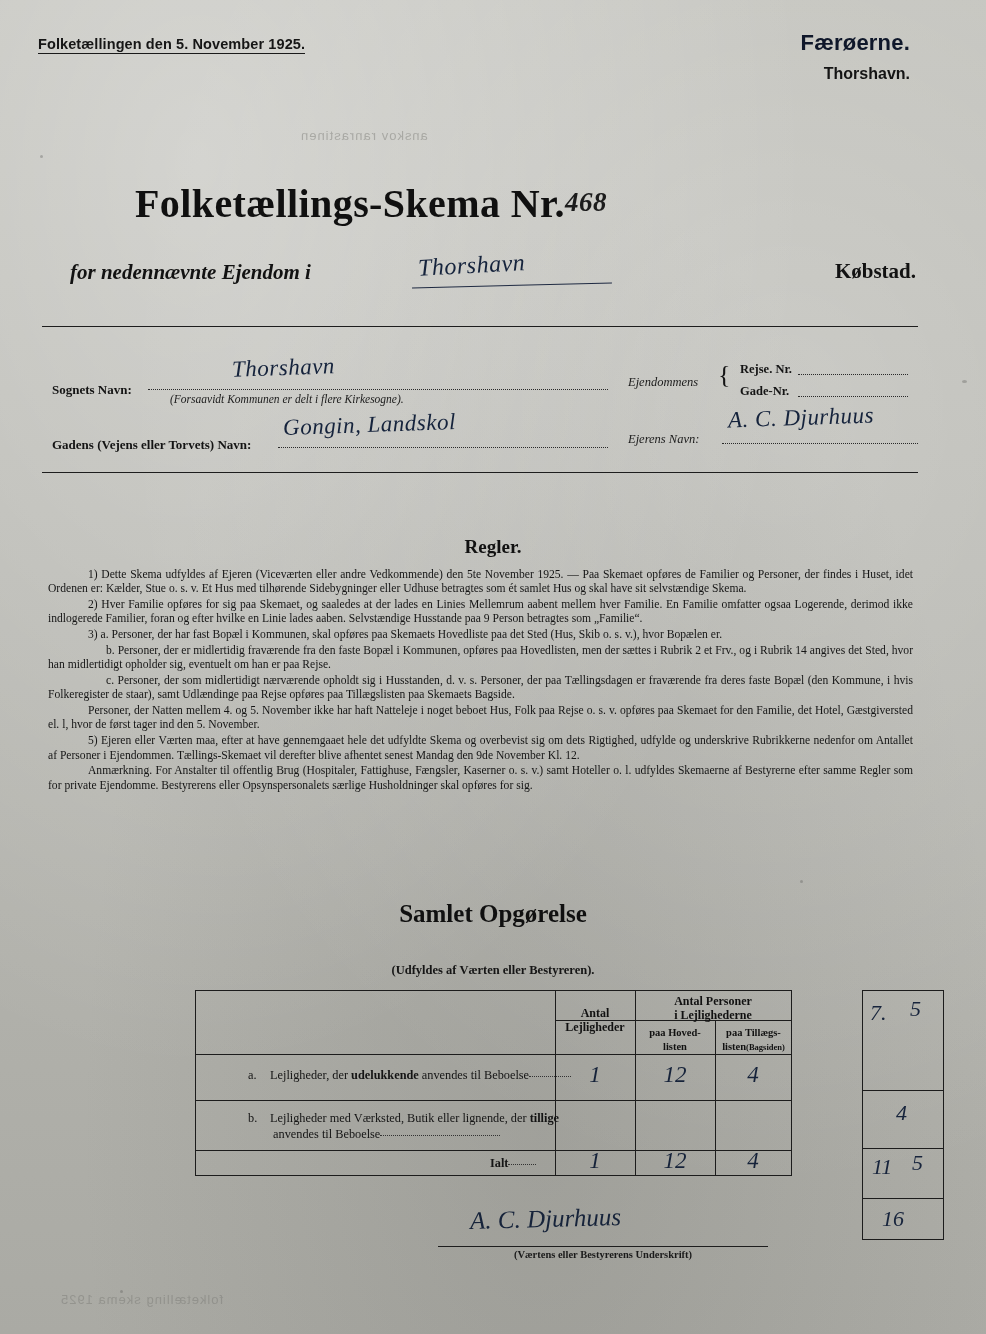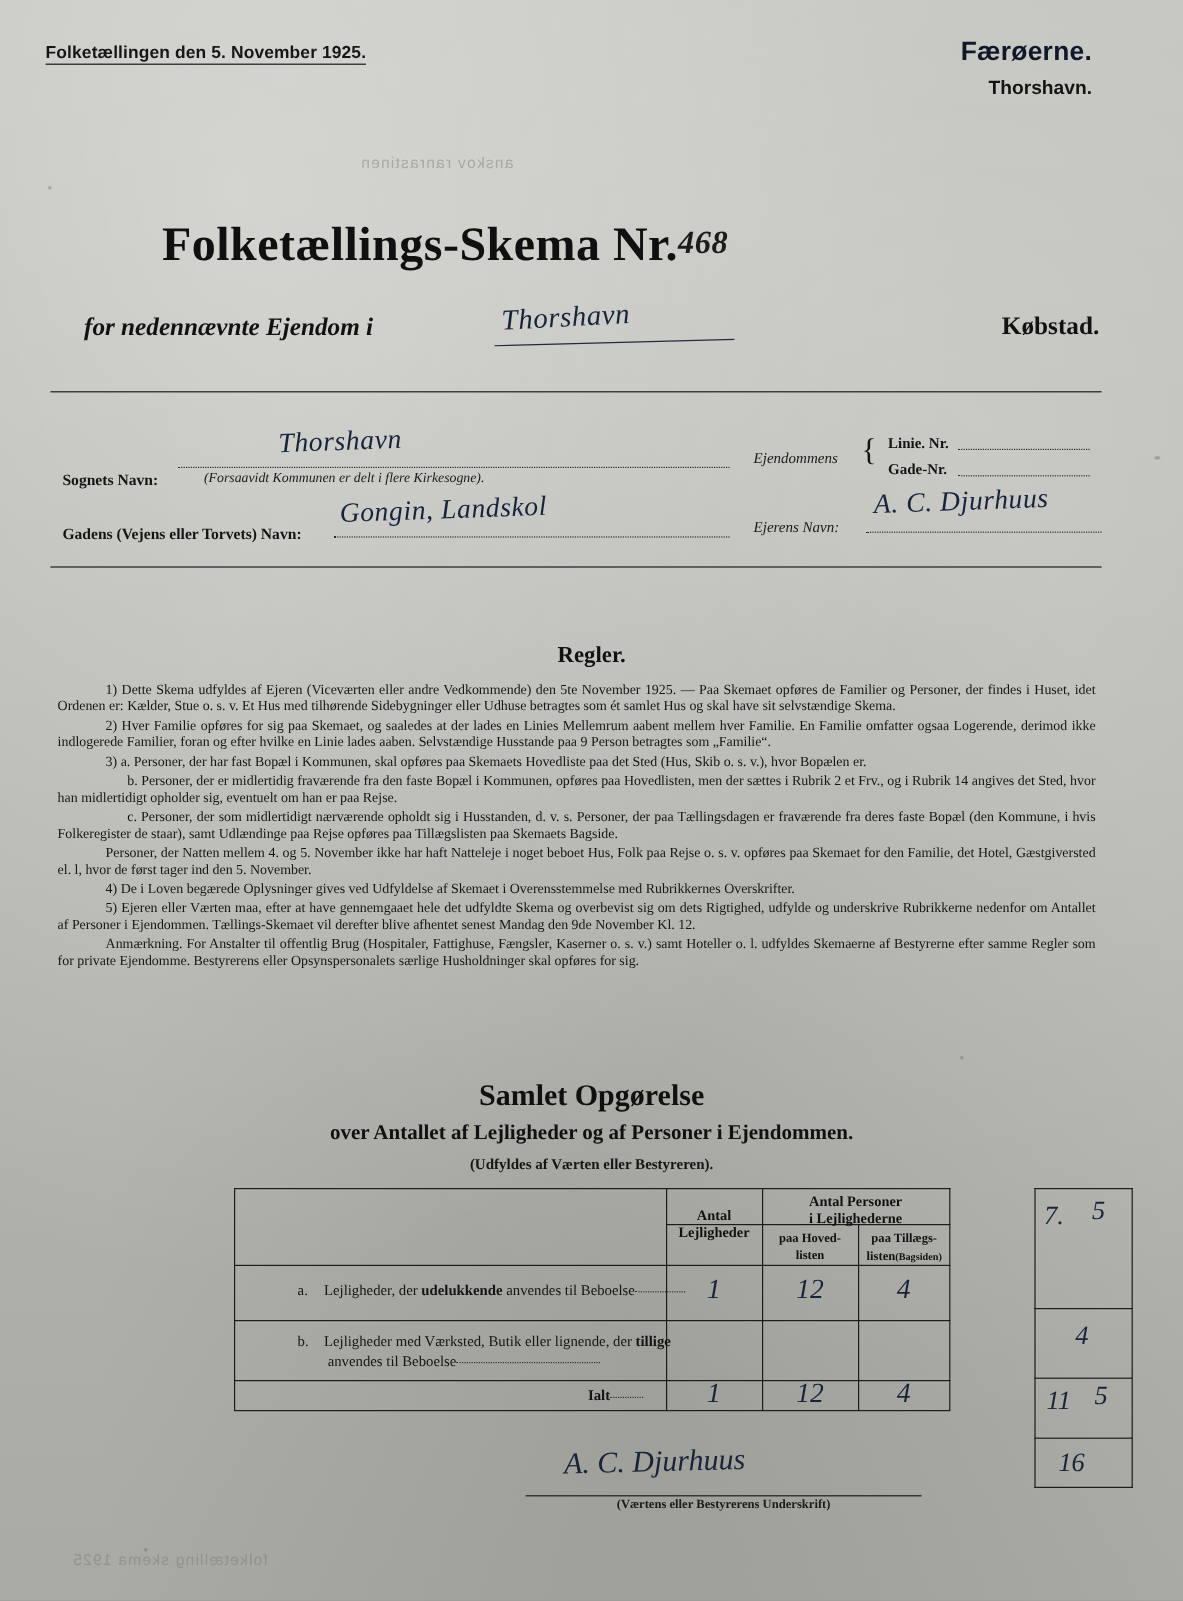--- a/index.html
+++ b/index.html
@@ -344,57 +344,55 @@
   <div class="title">
     <span>Folketællings-Skema Nr.</span><span class="num hand">468</span>
   </div>
   <div class="subtitle">for nedennævnte Ejendom i</div>
   <div class="hw-place hand">Thorshavn</div>
   <div class="hw-underline"></div>
   <div class="kobstad">Købstad.</div>
 
   <div class="rule" style="left:42px;top:326px;width:876px;"></div>
 
-  <div class="lbl" style="left:52px;top:392px;">Sognets Navn:</div>
+  <div class="lbl" style="left:52px;top:382px;">Sognets Navn:</div>
   <div class="hand" style="position:absolute;left:232px;top:355px;font-size:23px;transform:rotate(-2deg);">Thorshavn</div>
   <div class="dots" style="left:148px;top:389px;width:460px;"></div>
   <div class="lbl-i" style="left:170px;top:393px;">(Forsaavidt Kommunen er delt i flere Kirkesogne).</div>
 
   <div class="lbl" style="left:52px;top:437px;">Gadens (Vejens eller Torvets) Navn:</div>
   <div class="hand" style="position:absolute;left:283px;top:412px;font-size:23px;transform:rotate(-2deg);">Gongin, Landskol</div>
   <div class="dots" style="left:278px;top:447px;width:330px;"></div>
 
   <div class="lbl-i" style="left:628px;top:375px;font-style:italic;font-size:12.5px;">Ejendommens</div>
   <div style="position:absolute;left:718px;top:360px;font-family:'Liberation Serif',serif;font-size:26px;color:#141414;">{</div>
-  <div class="lbl" style="left:740px;top:362px;font-size:12.5px;">Linie. Nr.</div>
+  <div class="lbl" style="left:740px;top:362px;font-size:12.5px;">Rejse. Nr.</div>
   <div class="dots" style="left:798px;top:374px;width:110px;"></div>
   <div class="lbl" style="left:740px;top:384px;font-size:12.5px;">Gade-Nr.</div>
   <div class="dots" style="left:798px;top:396px;width:110px;"></div>
 
   <div class="lbl-i" style="left:628px;top:432px;font-style:italic;font-size:12.5px;">Ejerens Navn:</div>
   <div class="hand" style="position:absolute;left:728px;top:405px;font-size:23px;transform:rotate(-2deg);">A. C. Djurhuus</div>
   <div class="dots" style="left:722px;top:443px;width:196px;"></div>
 
   <div class="rule" style="left:42px;top:472px;width:876px;"></div>
 
   <div class="regler-h">Regler.</div>
   <div class="regler-body">
     <p style="text-indent:40px;">1) Dette Skema udfyldes af Ejeren (Viceværten eller andre Vedkommende) den 5te November 1925. — Paa Skemaet opføres de Familier og Personer, der findes i Huset, idet Ordenen er: Kælder, Stue o. s. v. Et Hus med tilhørende Sidebygninger eller Udhuse betragtes som ét samlet Hus og skal have sit selvstændige Skema.</p>
     <p style="text-indent:40px;">2) Hver Familie opføres for sig paa Skemaet, og saaledes at der lades en Linies Mellemrum aabent mellem hver Familie. En Familie omfatter ogsaa Logerende, derimod ikke indlogerede Familier, foran og efter hvilke en Linie lades aaben. Selvstændige Husstande paa 9 Person betragtes som „Familie“.</p>
     <p style="text-indent:40px;">3) a. Personer, der har fast Bopæl i Kommunen, skal opføres paa Skemaets Hovedliste paa det Sted (Hus, Skib o. s. v.), hvor Bopælen er.</p>
     <p style="text-indent:58px;">b. Personer, der er midlertidig fraværende fra den faste Bopæl i Kommunen, opføres paa Hovedlisten, men der sættes i Rubrik 2 et Frv., og i Rubrik 14 angives det Sted, hvor han midlertidigt opholder sig, eventuelt om han er paa Rejse.</p>
     <p style="text-indent:58px;">c. Personer, der som midlertidigt nærværende opholdt sig i Husstanden, d. v. s. Personer, der paa Tællingsdagen er fraværende fra deres faste Bopæl (den Kommune, i hvis Folkeregister de staar), samt Udlændinge paa Rejse opføres paa Tillægslisten paa Skemaets Bagside.</p>
     <p style="text-indent:40px;">Personer, der Natten mellem 4. og 5. November ikke har haft Natteleje i noget beboet Hus, Folk paa Rejse o. s. v. opføres paa Skemaet for den Familie, det Hotel, Gæstgiversted el. l, hvor de først tager ind den 5. November.</p>
-    <p style="text-indent:40px;">4) De i Loven begærede Oplysninger gives ved Udfyldelse af Skemaet i Overensstemmelse med Rubrikkernes Overskrifter.</p>
     <p style="text-indent:40px;">5) Ejeren eller Værten maa, efter at have gennemgaaet hele det udfyldte Skema og overbevist sig om dets Rigtighed, udfylde og underskrive Rubrikkerne nedenfor om Antallet af Personer i Ejendommen. Tællings-Skemaet vil derefter blive afhentet senest Mandag den 9de November Kl. 12.</p>
     <p style="text-indent:40px;">Anmærkning. For Anstalter til offentlig Brug (Hospitaler, Fattighuse, Fængsler, Kaserner o. s. v.) samt Hoteller o. l. udfyldes Skemaerne af Bestyrerne efter samme Regler som for private Ejendomme. Bestyrerens eller Opsynspersonalets særlige Husholdninger skal opføres for sig.</p>
   </div>
 
   <div class="samlet-h">Samlet Opgørelse</div>
-  <div class="samlet-sub">over Antallet af Lejligheder og af Personer i Ejendommen.</div>
   <div class="samlet-sub2">(Udfyldes af Værten eller Bestyreren).</div>
 
   <div class="tbl">
 
     <div class="ln h" style="left:0;top:0;width:597px;"></div>
     <div class="ln h" style="left:360px;top:30px;width:237px;"></div>
     <div class="ln h" style="left:0;top:64px;width:597px;"></div>
     <div class="ln h" style="left:0;top:110px;width:597px;"></div>
     <div class="ln h" style="left:0;top:160px;width:597px;"></div>
     <div class="ln h" style="left:0;top:185px;width:597px;"></div>

